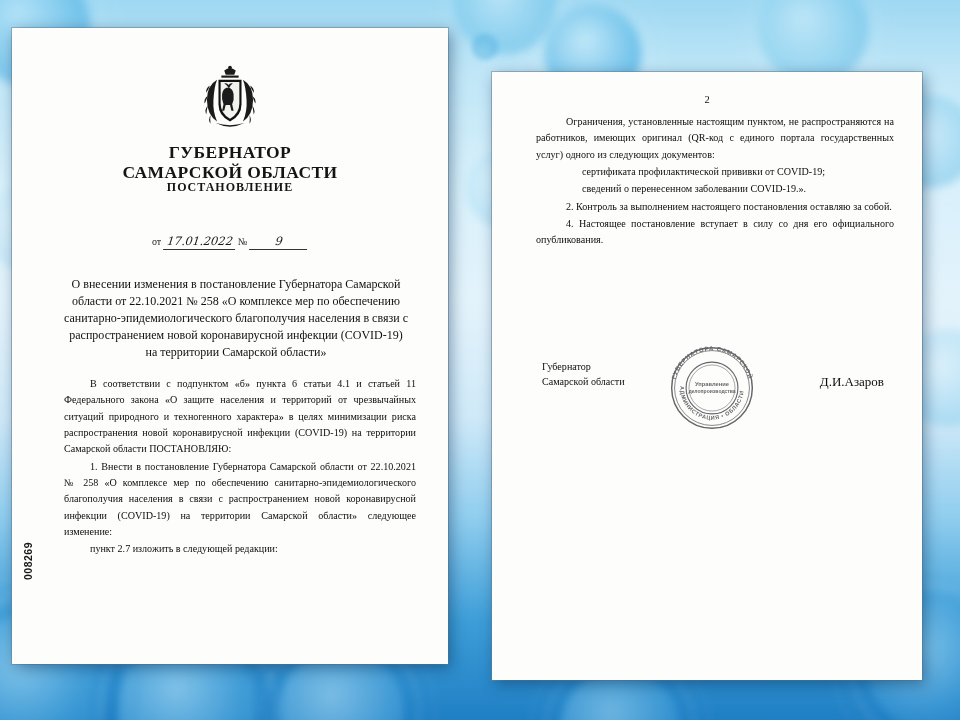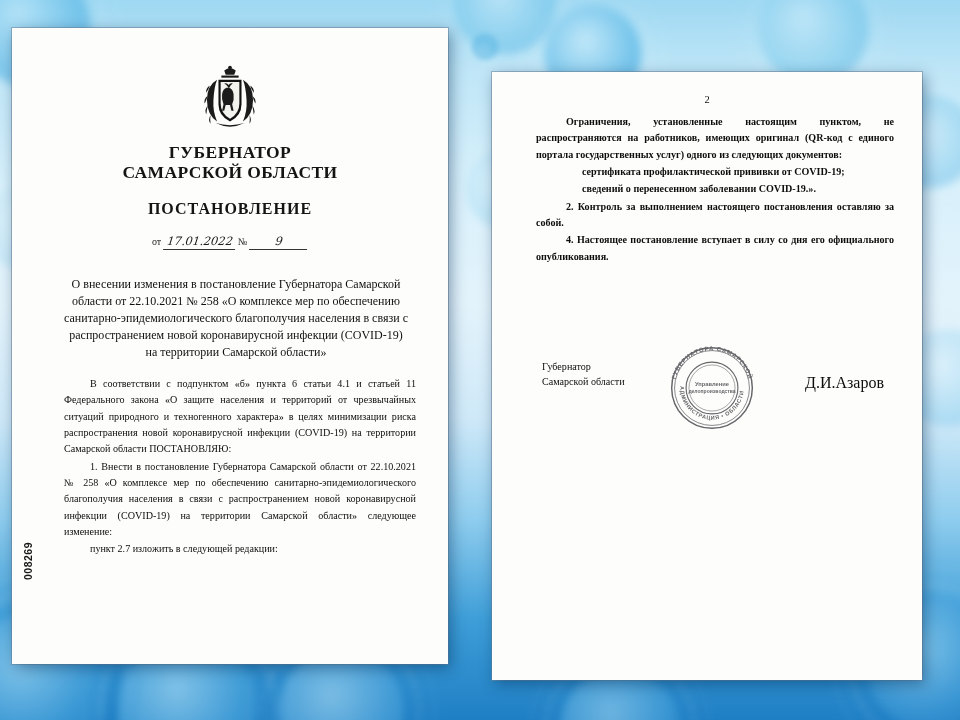--- a/index.html
+++ b/index.html
@@ -62,21 +62,21 @@
 
   .org-title {
     position:absolute; left:0; right:0;
     text-align:center;
     font-weight:bold;
     letter-spacing:.4px;
     color:#141414;
     line-height:1.16;
   }
   #title-gov  { top:114px; font-size:17.5px; }
-  #title-doc  { top:172px; font-size:16px; font-weight:bold; letter-spacing:1px;}
+  #title-doc  { top:153px; font-size:12px; font-weight:bold; letter-spacing:1px;}
 
   #date-line {
     position:absolute; top:206px; left:0; right:0;
     text-align:center; font-size:10px; color:#1a1a1a;
   }
   #date-line .hand {
     font-family:"DejaVu Serif", serif;
     font-style:italic;
     font-size:11.5px;
     border-bottom:1px solid #333;
@@ -118,35 +118,35 @@
     white-space:nowrap;
     letter-spacing:.5px;
   }
 
   
   #pg2num {
     position:absolute; left:0; right:0; top:22px;
     text-align:center; font-size:10.5px; color:#121212;
   }
   #body2 { position:absolute; left:44px; right:28px; top:42px; }
-  #body2 .body-p { text-indent:30px;font-weight:bold; }
+  #body2 .body-p { text-indent:30px; }
   .sub-item { text-indent:46px !important; text-align:left; }
 
   
   #sig {
     position:absolute; left:44px; right:28px; top:284px;
     height:80px;
   }
   #sig-left {
     position:absolute; left:6px; top:4px;
     font-size:10.1px; line-height:1.45; color:#0d0d0d;
   }
   #sig-right {
     position:absolute; right:10px; top:18px;
-    font-size:16px; color:#0d0d0d;
+    font-size:13px; color:#0d0d0d;
   }
 
   
   #stamp {
     position:absolute; left:128px; top:-16px;
     width:96px; height:96px;
     opacity:.72;
   }
   #stamp svg { width:100%; height:100%; }
   .stamp-ink { fill:none; stroke:#2b2b33; }

